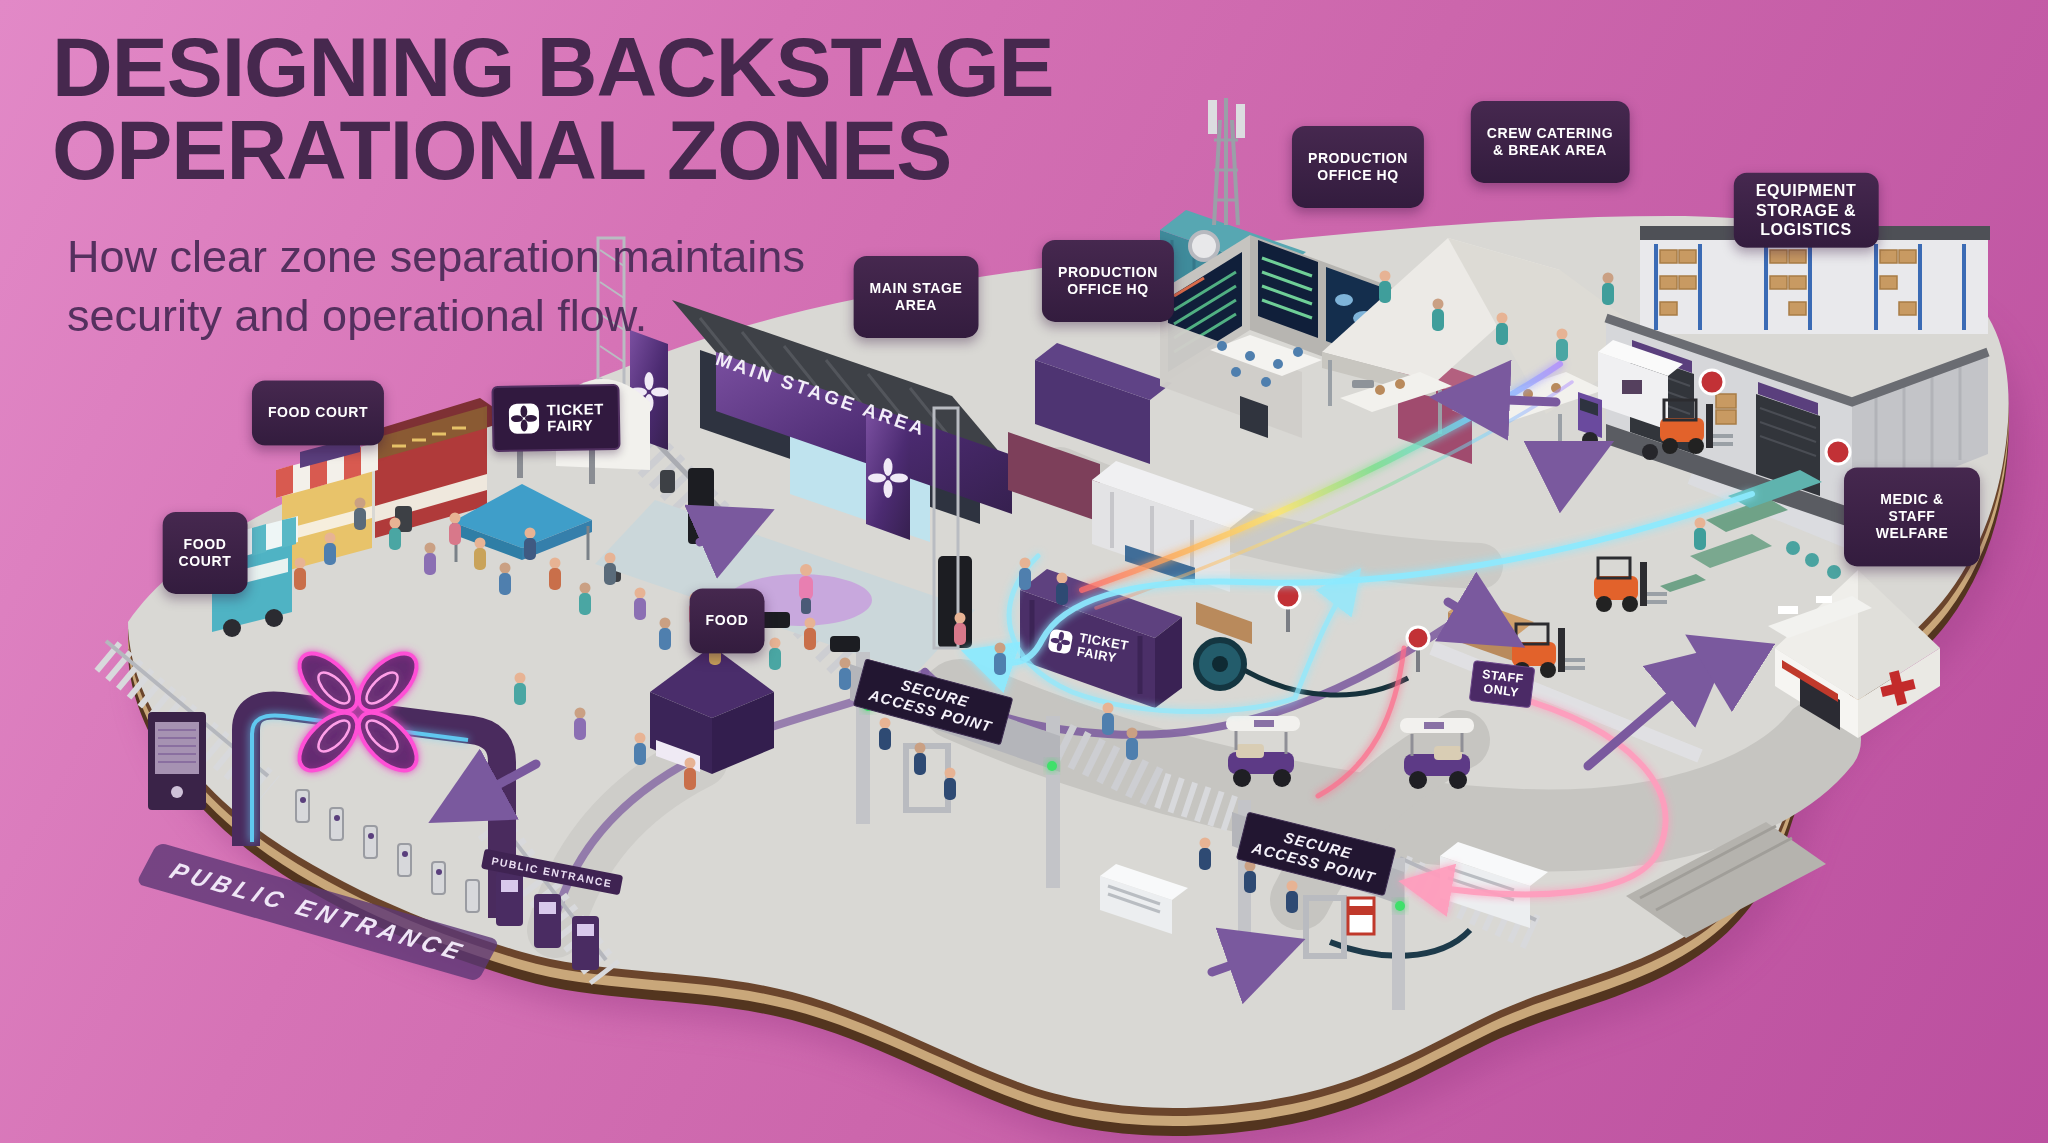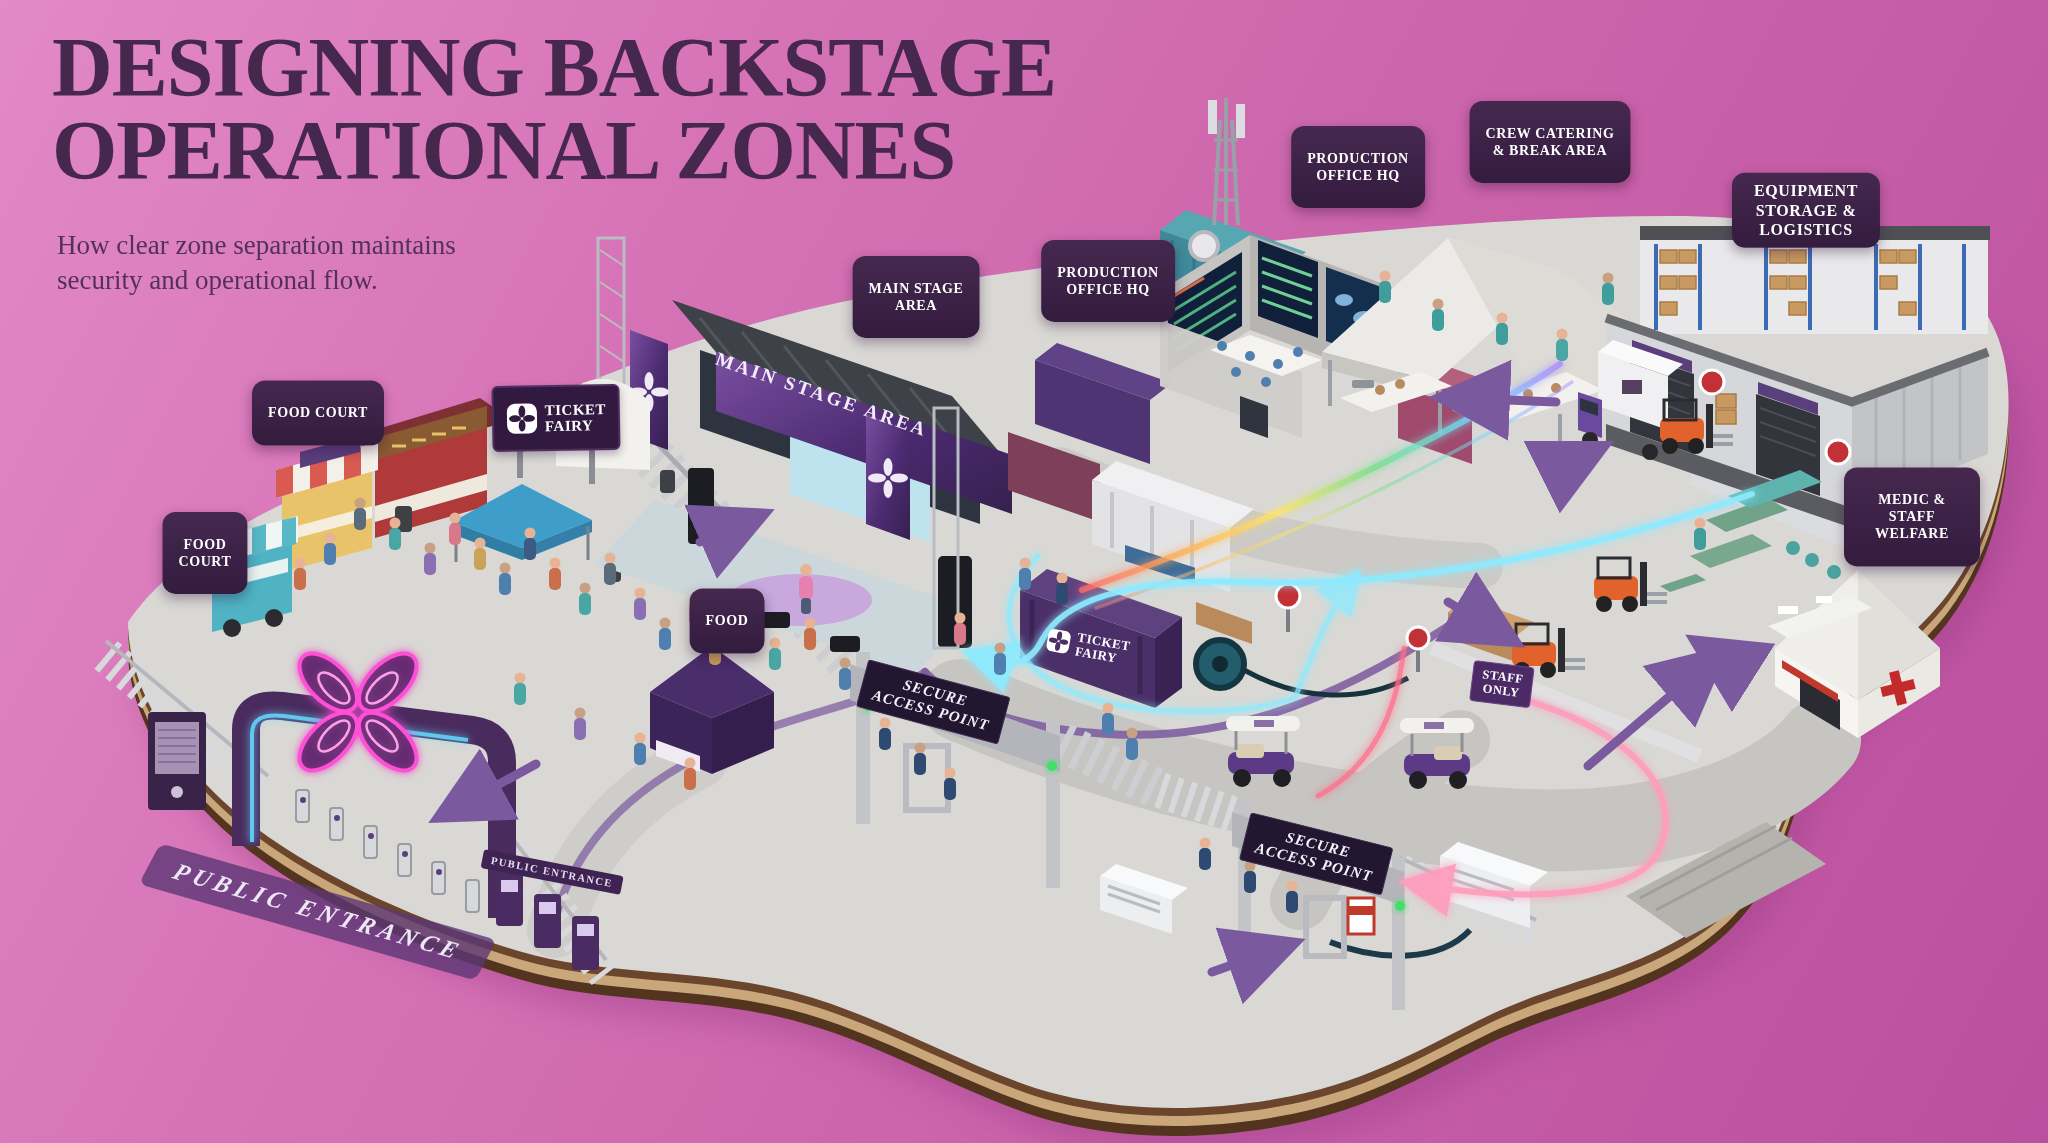--- a/index.html
+++ b/index.html
@@ -1,22 +1,22 @@
 <!DOCTYPE html>
 <html><head>
 <meta charset="utf-8">
 <style>
   html,body{margin:0;padding:0;background:#c95fa9;}
   #canvas{position:relative;width:2048px;height:1143px;overflow:hidden;
     background:linear-gradient(118deg,#e289c7 0%,#d673b6 30%,#cc66ac 55%,#bb4f9f 100%);
-    font-family:Liberation Serif, serif;}
+    font-family:Liberation Sans, sans-serif;}
   #map-svg{position:absolute;left:0;top:0;z-index:1;}
   .title{position:absolute;left:52px;top:26px;z-index:6;font-weight:bold;font-size:84px;line-height:.99;
     letter-spacing:-1px;color:#46284e;white-space:pre-line;}
-  .subtitle{position:absolute;left:57px;top:228px;z-index:6;font-size:27px;line-height:1.3;color:#54305e;white-space:pre-line;}
+  .subtitle{position:absolute;left:67px;top:228px;z-index:6;font-size:45px;line-height:1.3;color:#54305e;white-space:pre-line;}
   .pill{position:absolute;z-index:6;transform:translate(-50%,-50%);
     background:linear-gradient(180deg,#46284f,#331c3e);color:#fff;font-weight:bold;font-size:14px;line-height:1.22;
     letter-spacing:.6px;padding:24px 16px;border-radius:13px;text-align:center;white-space:pre-line;
     box-shadow:0 5px 12px rgba(46,12,54,.35);}
   .pill.small{font-size:16px;padding:8px 22px;}
   .billboard{position:absolute;left:492px;top:385px;z-index:5;width:124px;height:62px;background:#31193f;
     border:2px solid #513061;border-radius:6px;display:flex;align-items:center;justify-content:center;gap:7px;
     color:#fff;transform:rotate(-1deg);box-shadow:0 4px 8px rgba(40,10,50,.3);}
   .billboard .txt{font-weight:bold;font-size:15px;line-height:1.08;letter-spacing:.5px;white-space:pre-line;}
   .stage-banner{position:absolute;left:720px;top:348px;z-index:5;width:310px;transform:rotate(19deg);

